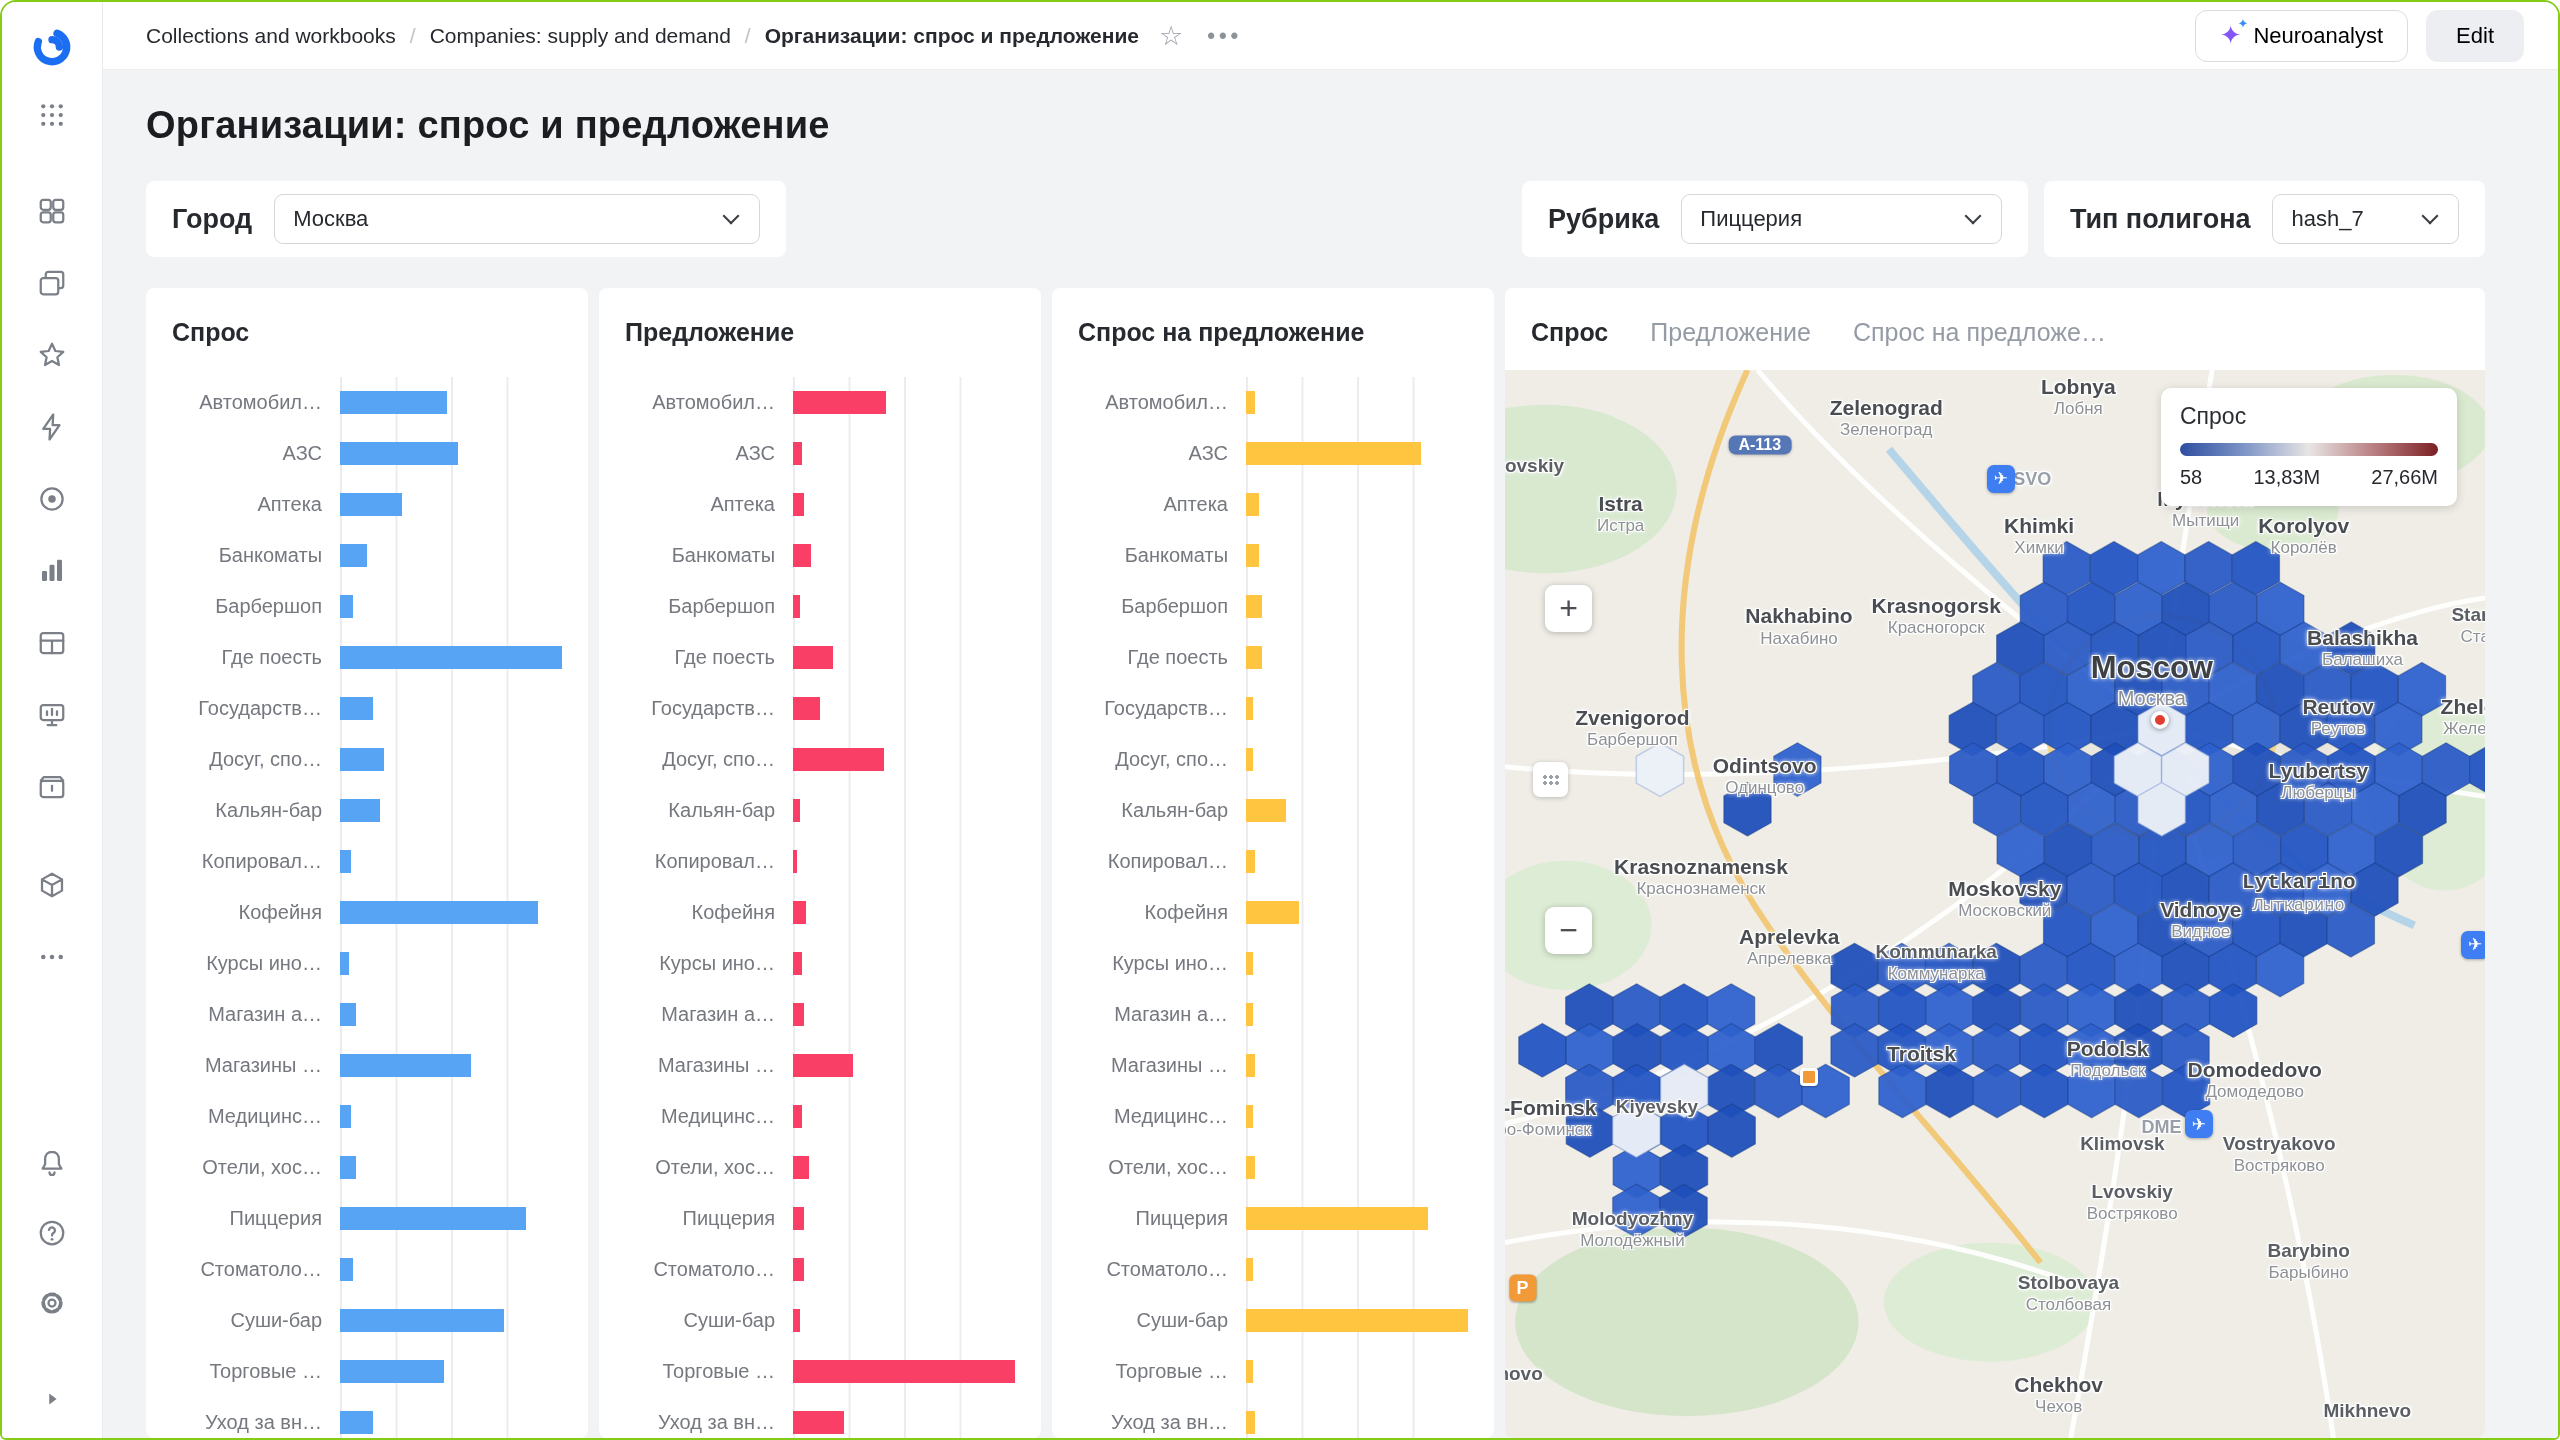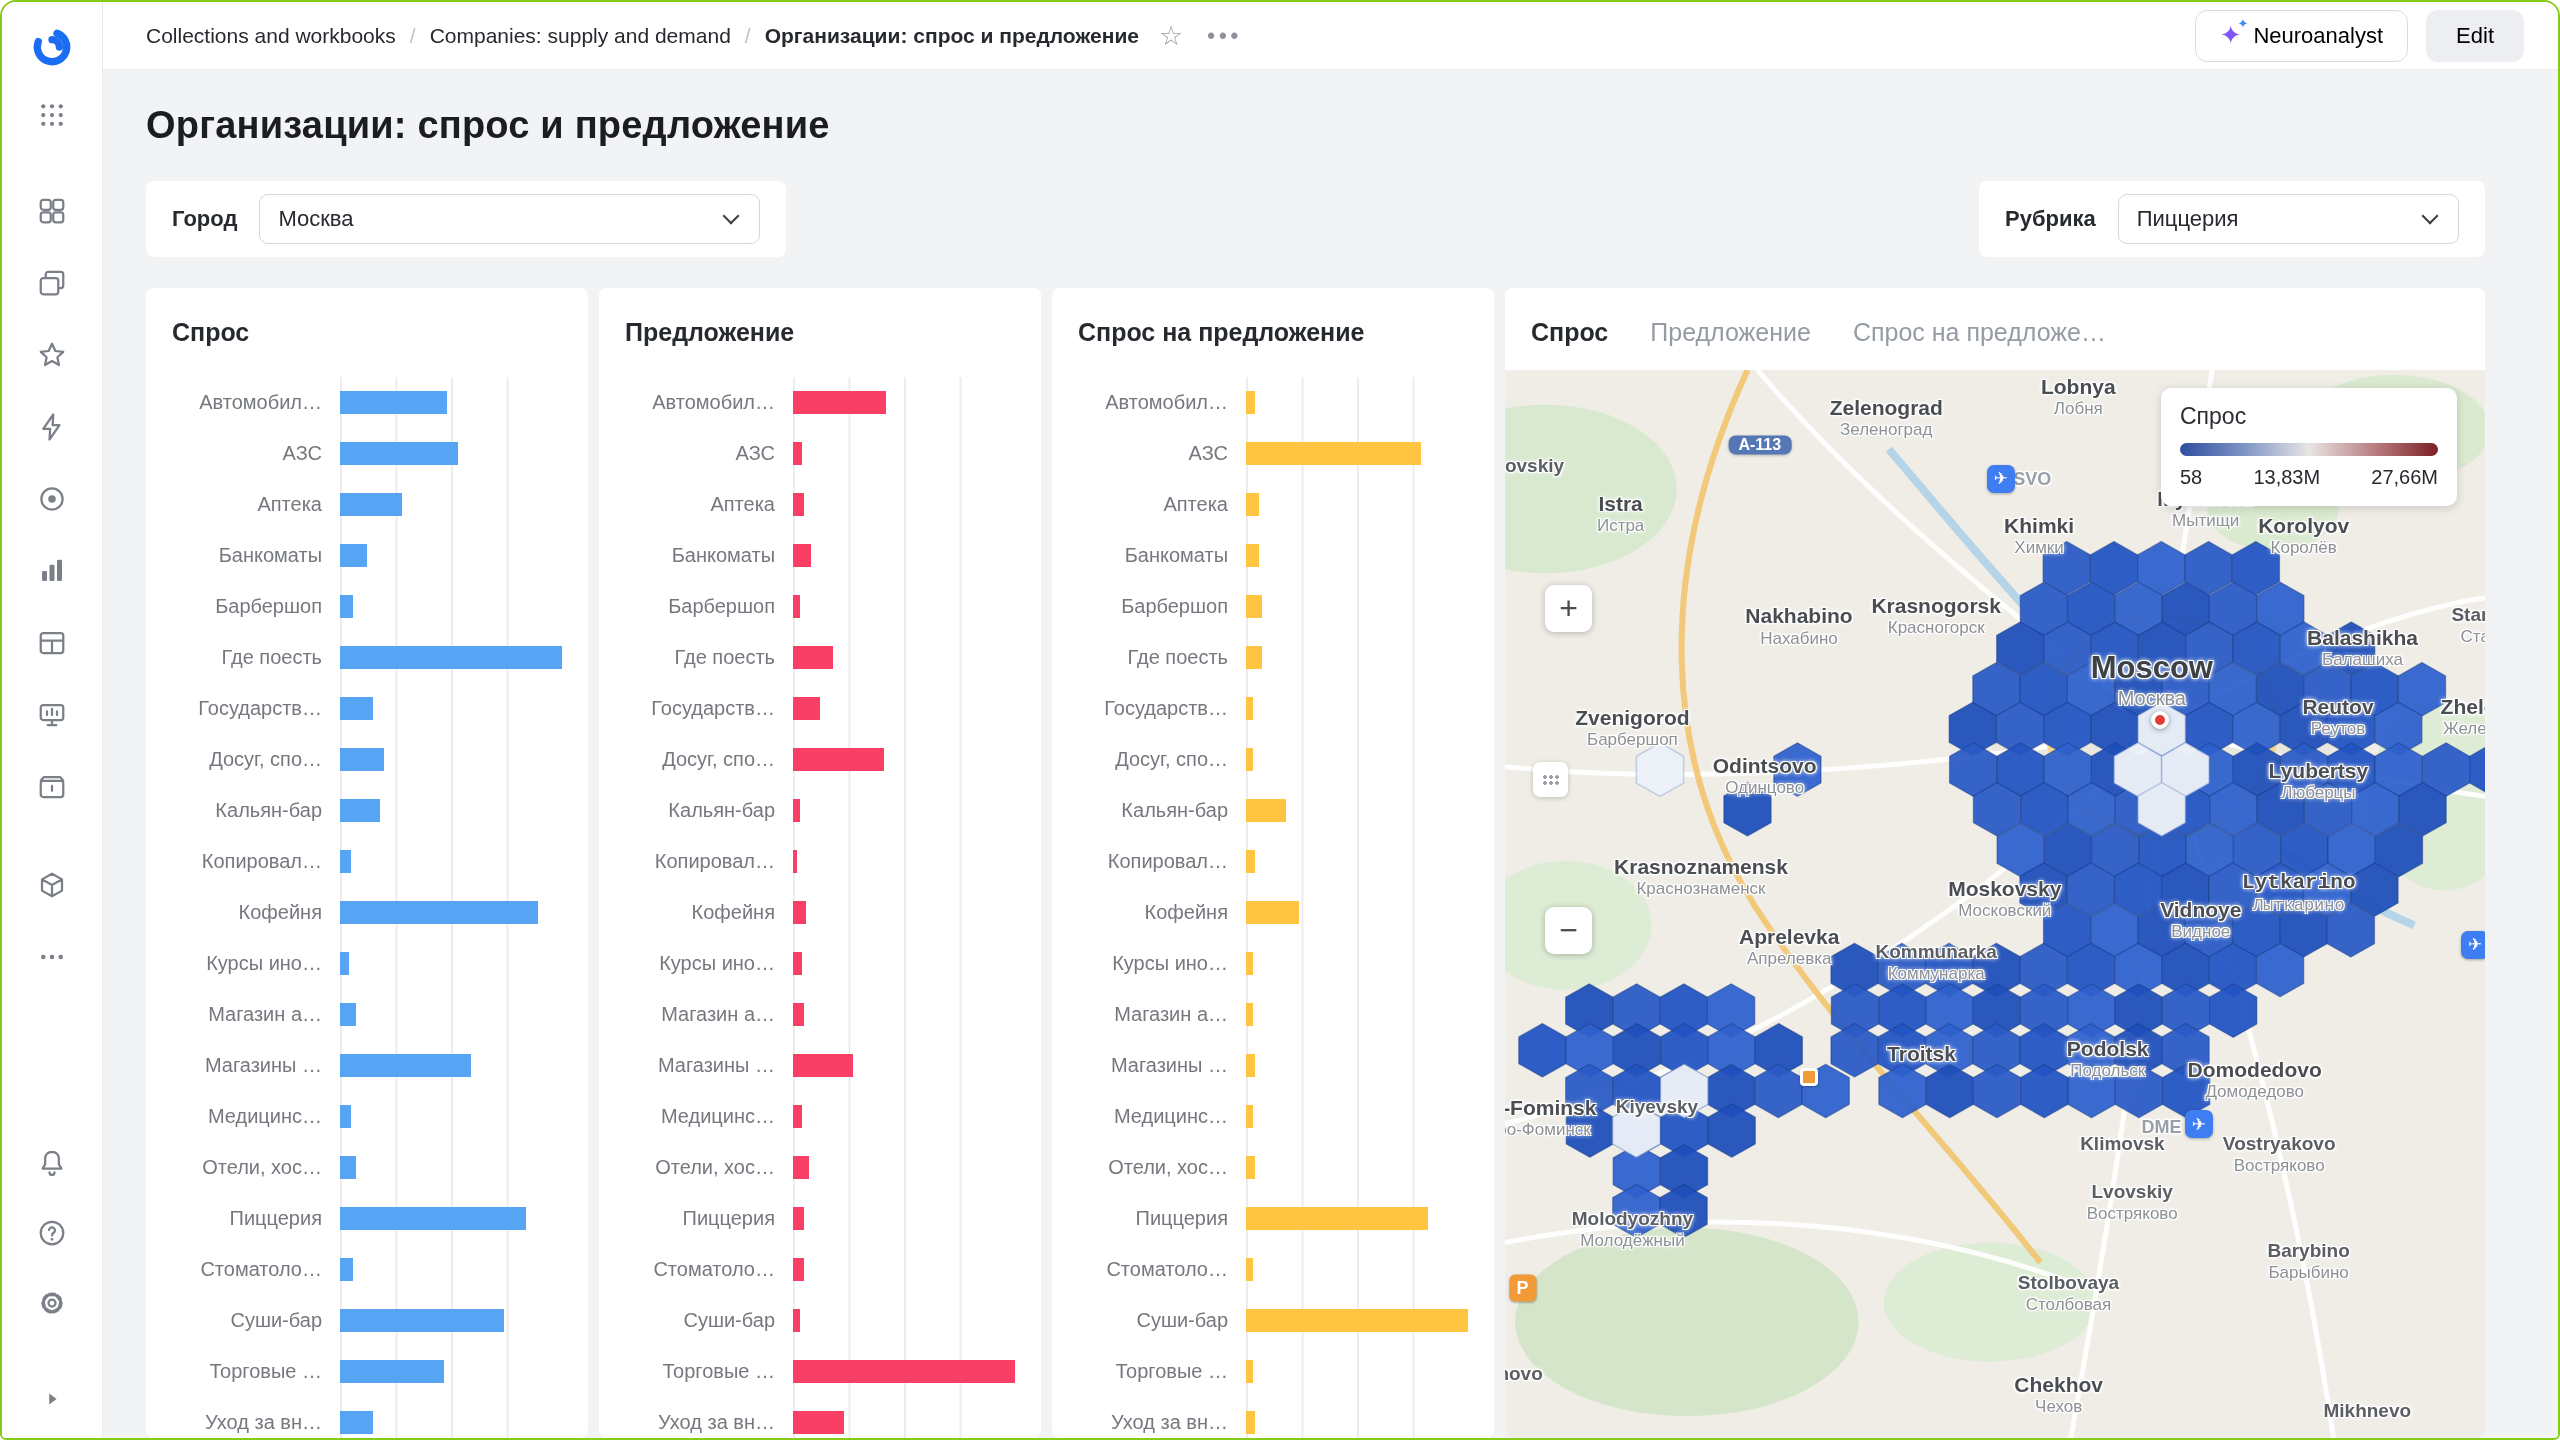--- a/index.html
+++ b/index.html
@@ -40,21 +40,21 @@
   .sparkle i { position:absolute; font-style:normal; color:#3a8ff5; font-size:13px; right:-7px; top:-4px; }
   .btn-edit { background:#eceef1; border:none; padding:0 30px; }
 
   .content { flex:1; min-height:0; background:#f2f3f5; padding:34px 73px 0 43px;
     display:flex; flex-direction:column; }
   .page-title { font-size:38px; font-weight:bold; color:#1b1d21; letter-spacing:.2px; }
 
   .filters { display:flex; align-items:stretch; margin-top:34px; flex:none; }
   .filter-card { background:#fff; border-radius:8px; display:flex; align-items:center;
     gap:22px; padding:0 26px; height:76px; }
-  .filter-card .flabel { font-size:22px; font-weight:bold; color:#26292e; white-space:nowrap; }
+  .filter-card .flabel { font-size:27px; font-weight:bold; color:#26292e; white-space:nowrap; }
   .fc-city { width:640px; }
   .fc-rubric { width:506px; }
   .fc-polygon { width:441px; }
   .filters-right { margin-left:auto; display:flex; gap:16px; }
   .select { flex:1; height:50px; border:1.5px solid #d4d6da; border-radius:9px;
     display:flex; align-items:center; padding:0 18px; font-size:22px; color:#26292e;
     background:#fff; cursor:pointer; min-width:0; }
   .select-value { flex:1; overflow:hidden; white-space:nowrap; }
   .chev { width:12px; height:12px; border-right:2.4px solid #3a3d42; border-bottom:2.4px solid #3a3d42;
     transform:rotate(45deg); margin:-6px 4px 0 12px; flex:none; }
@@ -282,20 +282,27 @@
           <div class="select">
             <span class="select-value">Москва</span>
             <span class="chev"></span>
           </div>
         </div>
         <div class="filters-right">
           <div class="filter-card fc-rubric">
             <span class="flabel">Рубрика</span>
             <div class="select">
               <span class="select-value">Пиццерия</span>
+              <span class="chev"></span>
+            </div>
+          </div>
+          <div class="filter-card fc-polygon">
+            <span class="flabel">Тип полигона</span>
+            <div class="select">
+              <span class="select-value">hash_7</span>
               <span class="chev"></span>
             </div>
           </div>
         </div>
       </div>
 
       <div class="panels">
 
         <section class="panel chart-panel">
           <h2 class="panel-title">Спрос</h2>

